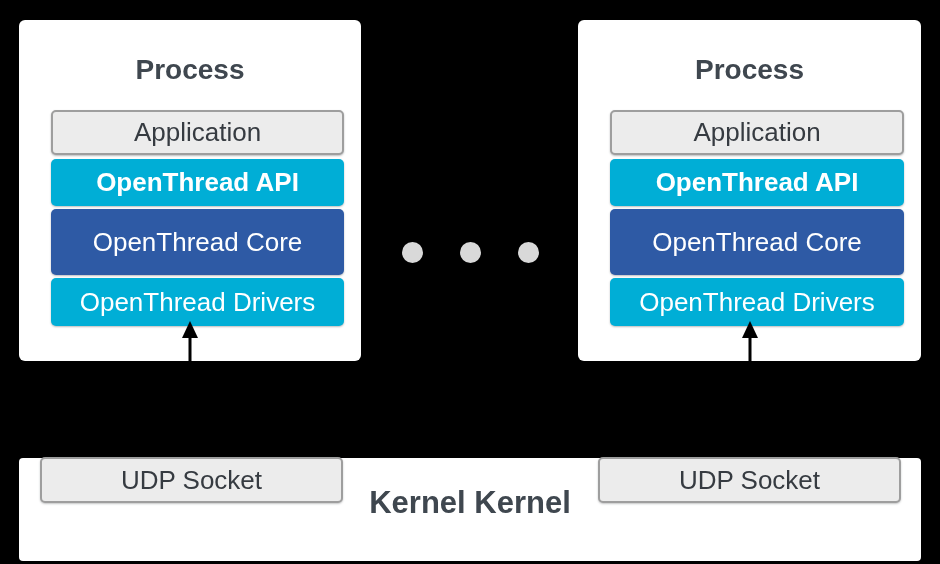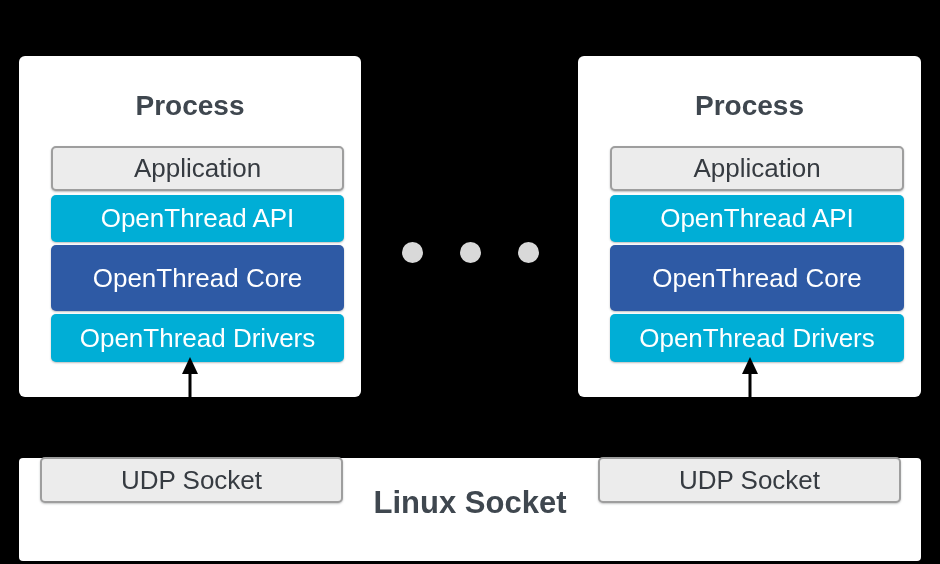--- a/index.html
+++ b/index.html
@@ -10,42 +10,42 @@
   *{box-sizing:border-box;margin:0;padding:0;}
   html,body{width:940px;height:564px;}
   body{
     position:relative;
     background:var(--background);
     font-family:"Liberation Sans", sans-serif;
     overflow:hidden;
   }
   .card{
     position:absolute; top:20px; width:342px; height:341px;
-    background:var(--card); border-radius:6px;margin-top:36px;
+    background:var(--card); border-radius:6px;
   }
   .card.left{left:19px;}
   .card.right{left:578px; width:343px;}
   .card-title{
     position:absolute; top:34px; left:0; width:100%;
     text-align:center; font-size:28px; font-weight:700; color:var(--title-text);
   }
   .stack{
     position:absolute; top:90px; left:20px; right:17px;
     display:flex; flex-direction:column;padding-left:12px;
   }
   .layer{
     display:flex; align-items:center; justify-content:center;
     border-radius:5px; font-size:26px;
     box-shadow:0 1px 2px rgba(60,64,67,0.35);
   }
   .layer.app{
     height:45px; background:var(--gray-fill);
     border:2px solid var(--gray-border); color:var(--dark-text);
   }
-  .layer.api{height:47px; margin-top:4px; background:var(--cyan); color:#ffffff;}
+  .layer.api{height:47px; margin-top:4px; background:var(--cyan); color:#ffffff;font-weight:bold;}
   .layer.core{height:66px; margin-top:3px; background:var(--blue); color:#ffffff;}
   .layer.drivers{height:48px; margin-top:3px; background:var(--cyan); color:#ffffff;}
   .arrow{
     position:absolute; bottom:0; left:50%; transform:translateX(-50%);
     width:16px; height:40px;
   }
   .arrow .head{
     position:absolute; top:0; left:50%; transform:translateX(-50%);
     width:0; height:0;
     border-left:8px solid transparent; border-right:8px solid transparent;
@@ -110,15 +110,15 @@
     <div class="layer drivers">OpenThread Drivers</div>
   </div>
   <div class="arrow">
     <div class="head"></div>
     <div class="shaft"></div>
   </div>
 </div>
 
 <div class="kernel">
   <div class="socket left">UDP Socket</div>
-  <div class="kernel-label">Linux Socket</div>
+  <div class="kernel-label">Kernel Kernel</div>
   <div class="socket right">UDP Socket</div>
 </div>
 
 </body></html>

